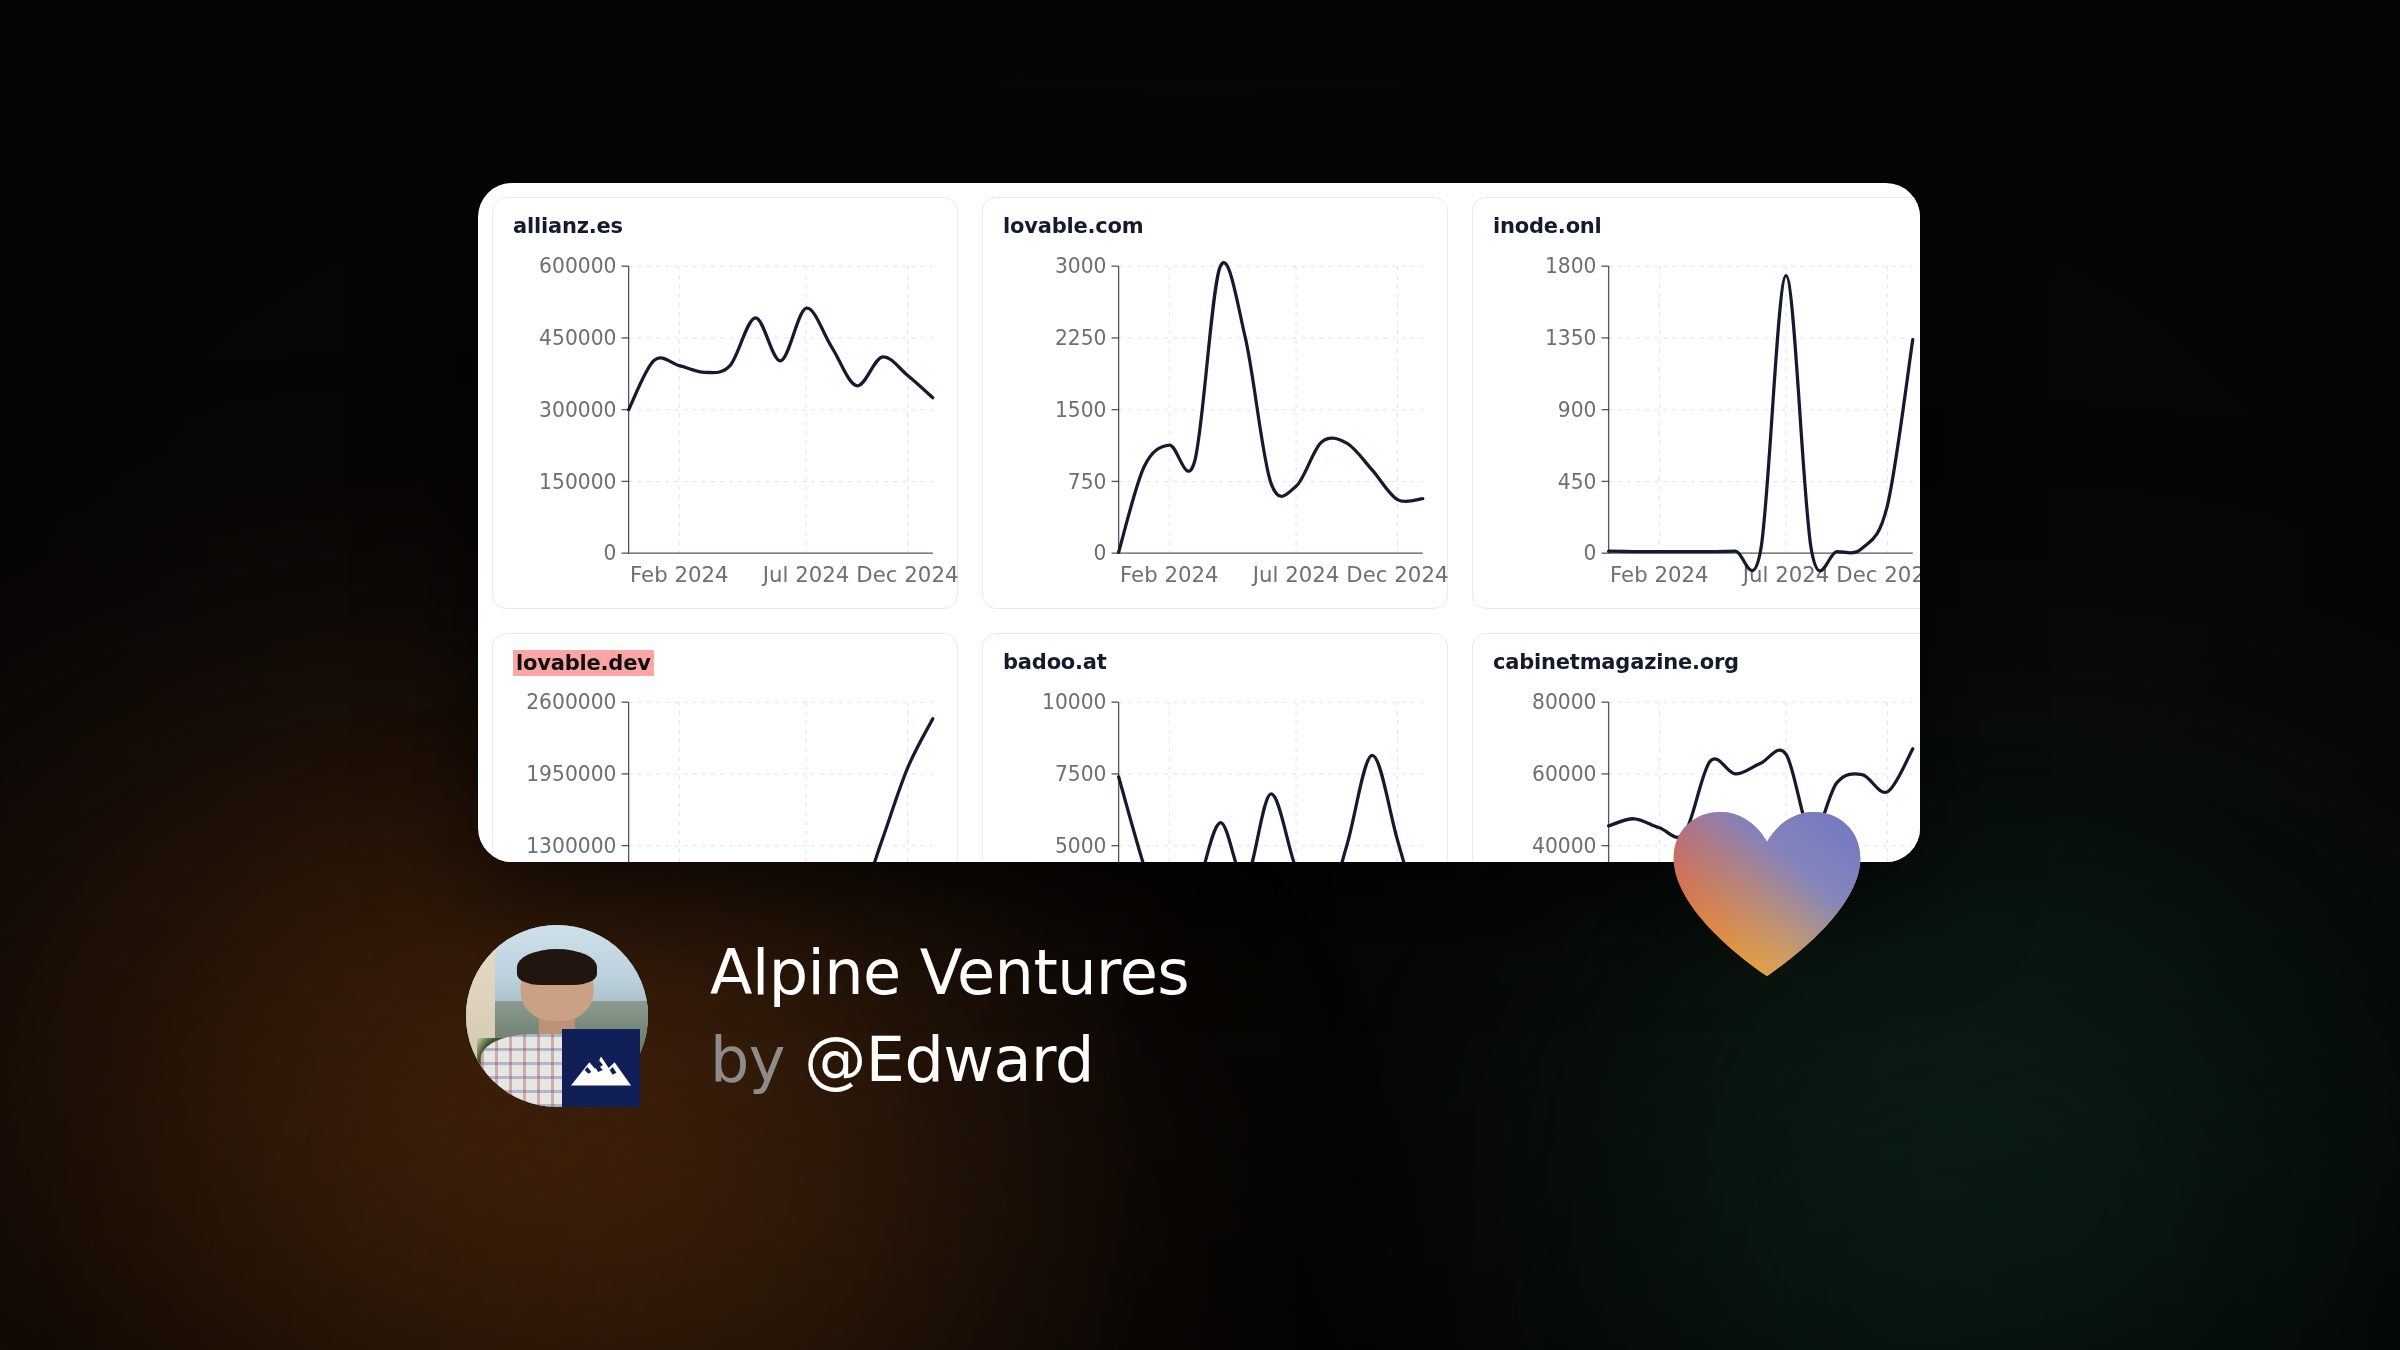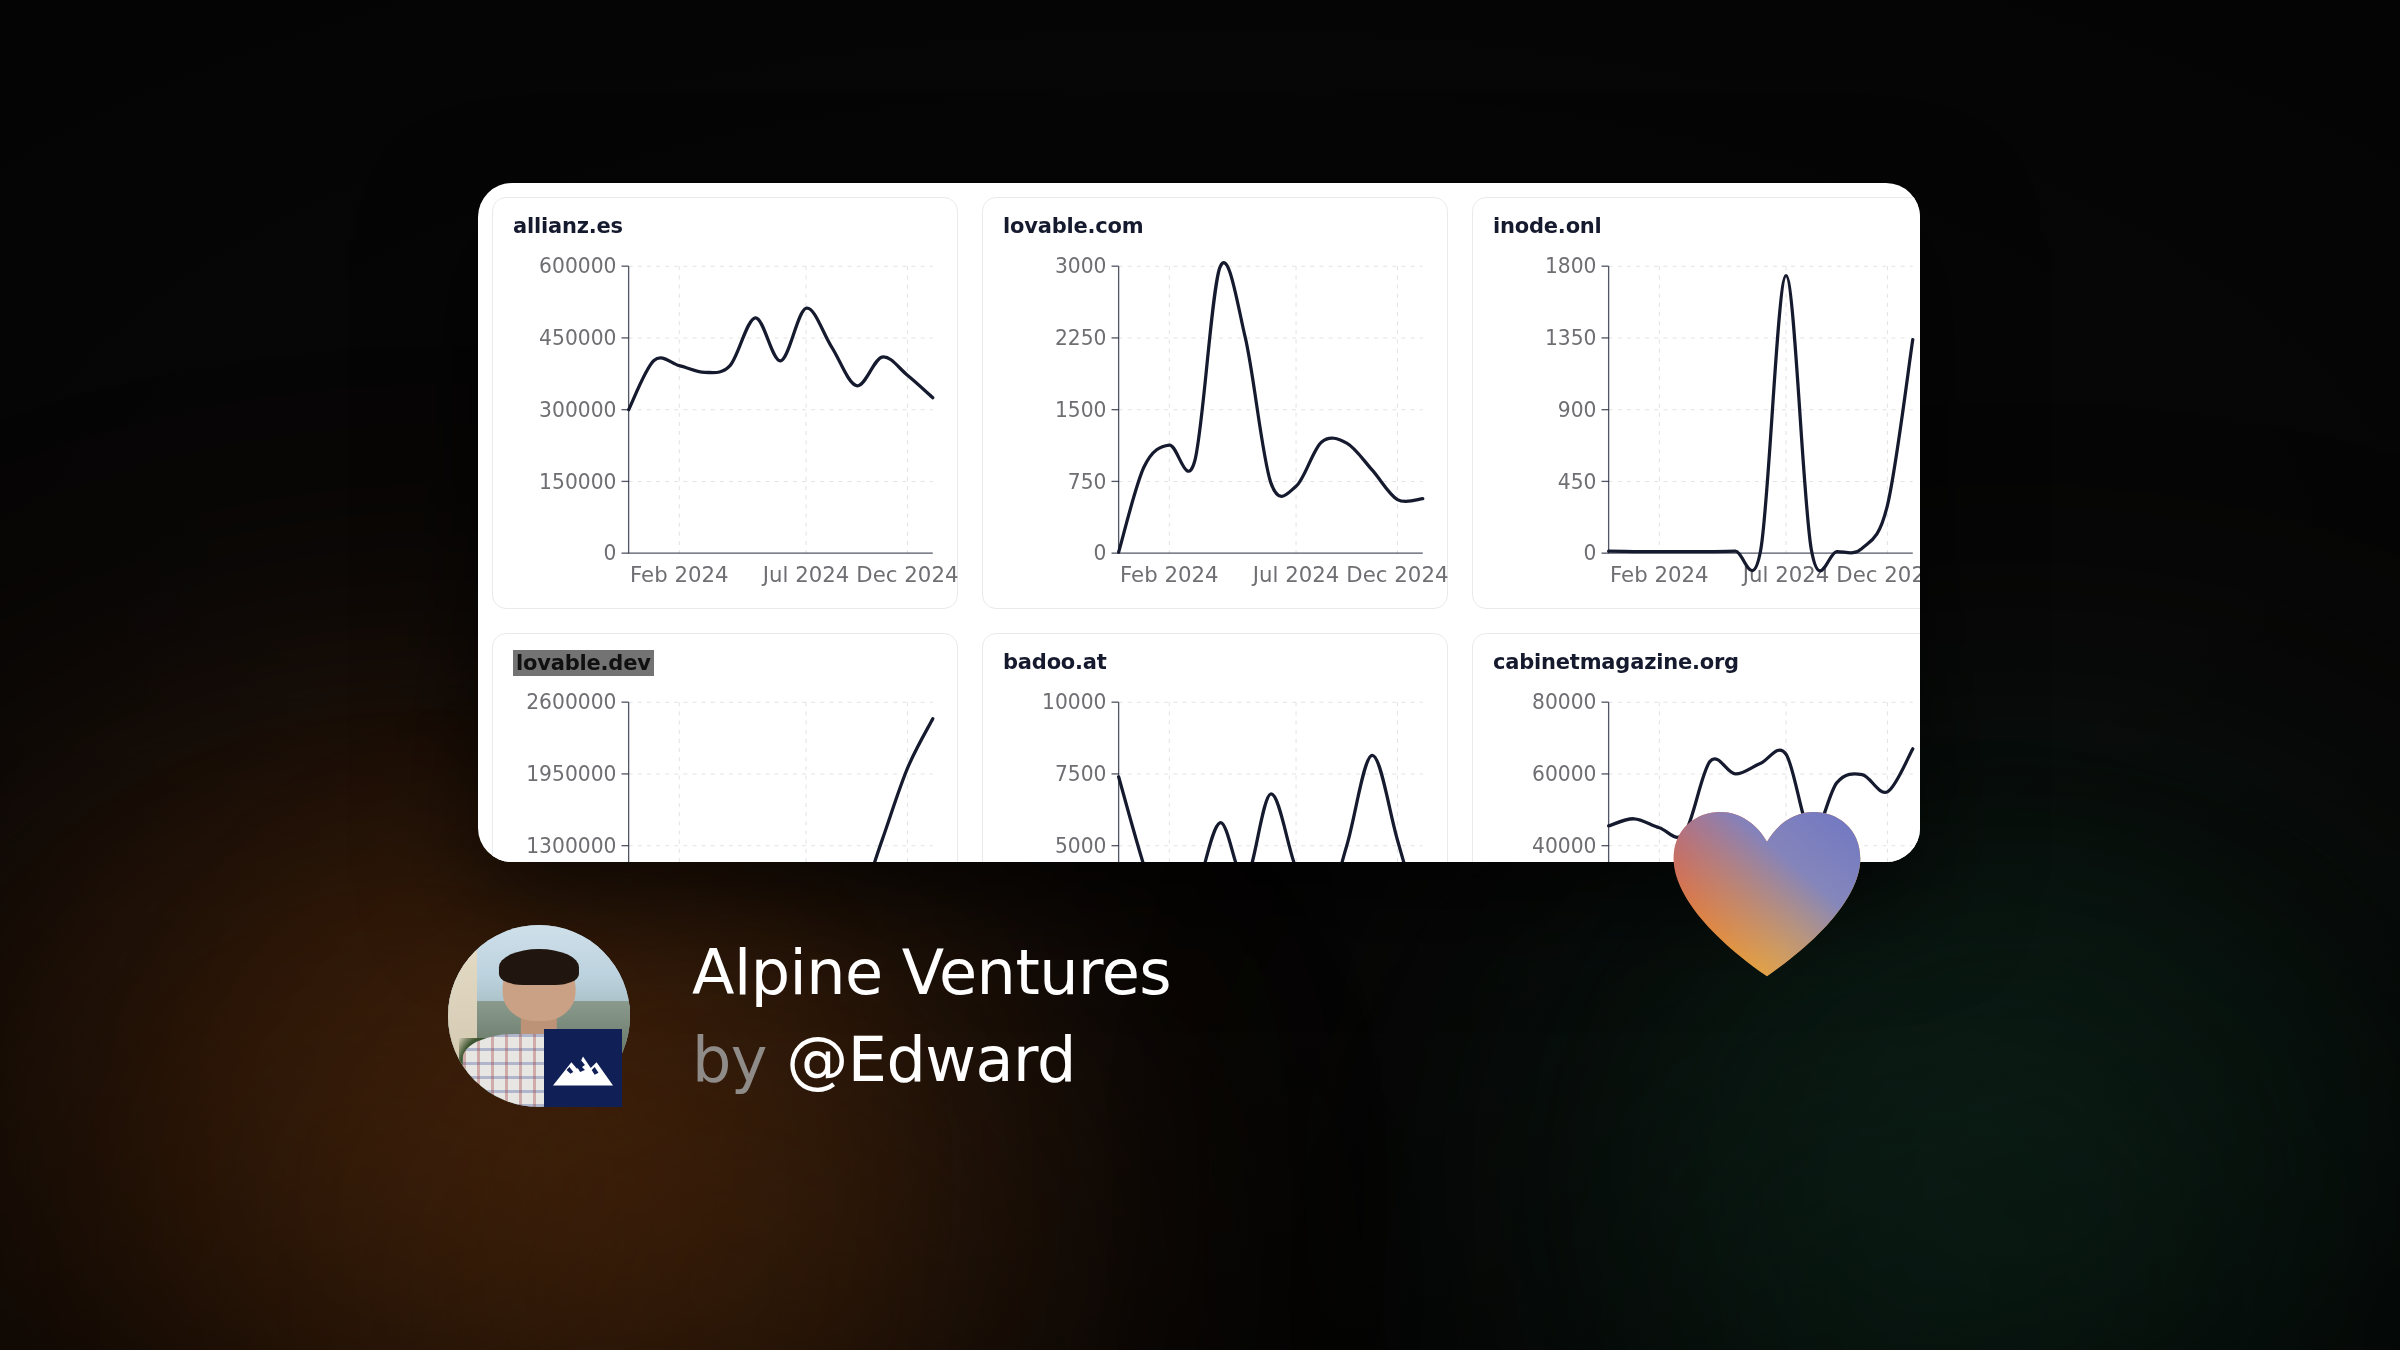--- a/index.html
+++ b/index.html
@@ -57,21 +57,21 @@
   .card-title.highlighted{background:#f4a95c;padding:1px 3px;color:#101010;}
   .plot{position:absolute;left:16px;right:8px;top:58px;bottom:6px;}
   .plot svg{width:100%;height:100%;display:block;overflow:visible;}
   .tick{font-size:20px;fill:#6f6f73;font-family:"DejaVu Sans","Liberation Sans",sans-serif;}
   .xtick{font-size:21px;fill:#6f6f73;font-family:"DejaVu Sans","Liberation Sans",sans-serif;}
 
   
   .heart{position:absolute;left:1672px;top:812px;width:190px;height:168px;}
 
   
-  .brand{position:absolute;left:448px;top:925px;display:flex;align-items:center;}
+  .brand{position:absolute;left:466px;top:925px;display:flex;align-items:center;}
   .avatar-wrap{position:relative;width:182px;height:182px;flex:none;}
   .avatar{
     width:182px;height:182px;border-radius:50%;overflow:hidden;position:relative;
     background:#9fb6c4;
   }
   .av-sky{position:absolute;left:0;top:0;width:100%;height:46%;
     background:linear-gradient(180deg,#cfe0ea 0%,#bcd2de 60%,#a9bfc6 100%);}
   .av-ground{position:absolute;left:0;bottom:0;width:100%;height:58%;
     background:linear-gradient(180deg,#8a9a8c 0%,#6f7f70 40%,#5e6a5c 100%);}
   .av-wall{position:absolute;left:0;top:0;width:16%;height:100%;
@@ -187,21 +187,21 @@
             <line x1="111" x2="118" y1="80.5" y2="80.5" stroke="#1a1f33" stroke-width="1.3" opacity="0.75"></line>
             <text x="106" y="87.5" text-anchor="end" class="tick">1350</text>
             <line x1="111" x2="118" y1="10" y2="10" stroke="#1a1f33" stroke-width="1.3" opacity="0.75"></line>
             <text x="106" y="17" text-anchor="end" class="tick">1800</text>
             <text x="168" y="320" text-anchor="middle" class="xtick">Feb 2024</text>
             <text x="293" y="320" text-anchor="middle" class="xtick">Jul 2024</text>
             <text x="393" y="320" text-anchor="middle" class="xtick">Dec 2024</text>
             <path d="M118.00,290.12 C122.17,290.17 134.67,290.38 143.00,290.43 C151.33,290.49 159.67,290.43 168.00,290.43 C176.33,290.43 184.67,290.43 193.00,290.43 C201.33,290.43 209.67,290.49 218.00,290.43 C226.33,290.38 234.67,290.38 243.00,290.12 C251.33,289.86 259.67,333.99 268.00,288.87 C276.33,243.75 284.67,19.40 293.00,19.40 C301.33,19.40 309.67,243.69 318.00,288.87 C326.33,334.04 334.67,290.69 343.00,290.43 C351.33,290.17 359.67,294.87 368.00,287.30 C376.33,279.73 384.67,279.21 393.00,245.00 C401.33,210.79 413.83,109.22 418.00,82.07" fill="none" stroke="#151a2e" stroke-width="3.2" stroke-linecap="round" stroke-linejoin="round"></path>
           </svg>
         </div></div>
-      <div class="card"><div class="card-title highlighted" style="background: #737373;">lovable.dev</div><div class="plot">
+      <div class="card"><div class="card-title highlighted" style="background: #fca5a5;">lovable.dev</div><div class="plot">
           <svg viewBox="0 0 434 340" preserveAspectRatio="none">
             <line x1="118" x2="418" y1="221.5" y2="221.5" stroke="#e3e3e8" stroke-width="1" stroke-dasharray="4 5"></line>
             <line x1="118" x2="418" y1="151" y2="151" stroke="#e3e3e8" stroke-width="1" stroke-dasharray="4 5"></line>
             <line x1="118" x2="418" y1="80.5" y2="80.5" stroke="#e3e3e8" stroke-width="1" stroke-dasharray="4 5"></line>
             <line x1="118" x2="418" y1="10" y2="10" stroke="#e3e3e8" stroke-width="1" stroke-dasharray="4 5"></line>
             <line x1="168" x2="168" y1="10" y2="292" stroke="#e3e3e8" stroke-width="1" stroke-dasharray="4 5"></line>
             <line x1="293" x2="293" y1="10" y2="292" stroke="#e3e3e8" stroke-width="1" stroke-dasharray="4 5"></line>
             <line x1="393" x2="393" y1="10" y2="292" stroke="#e3e3e8" stroke-width="1" stroke-dasharray="4 5"></line>
             <path d="M118,10 L118,292 L418,292" fill="none" stroke="#1a1f33" stroke-width="1.3" opacity="0.75"></path>
             <line x1="111" x2="118" y1="221.5" y2="221.5" stroke="#1a1f33" stroke-width="1.3" opacity="0.75"></line>

